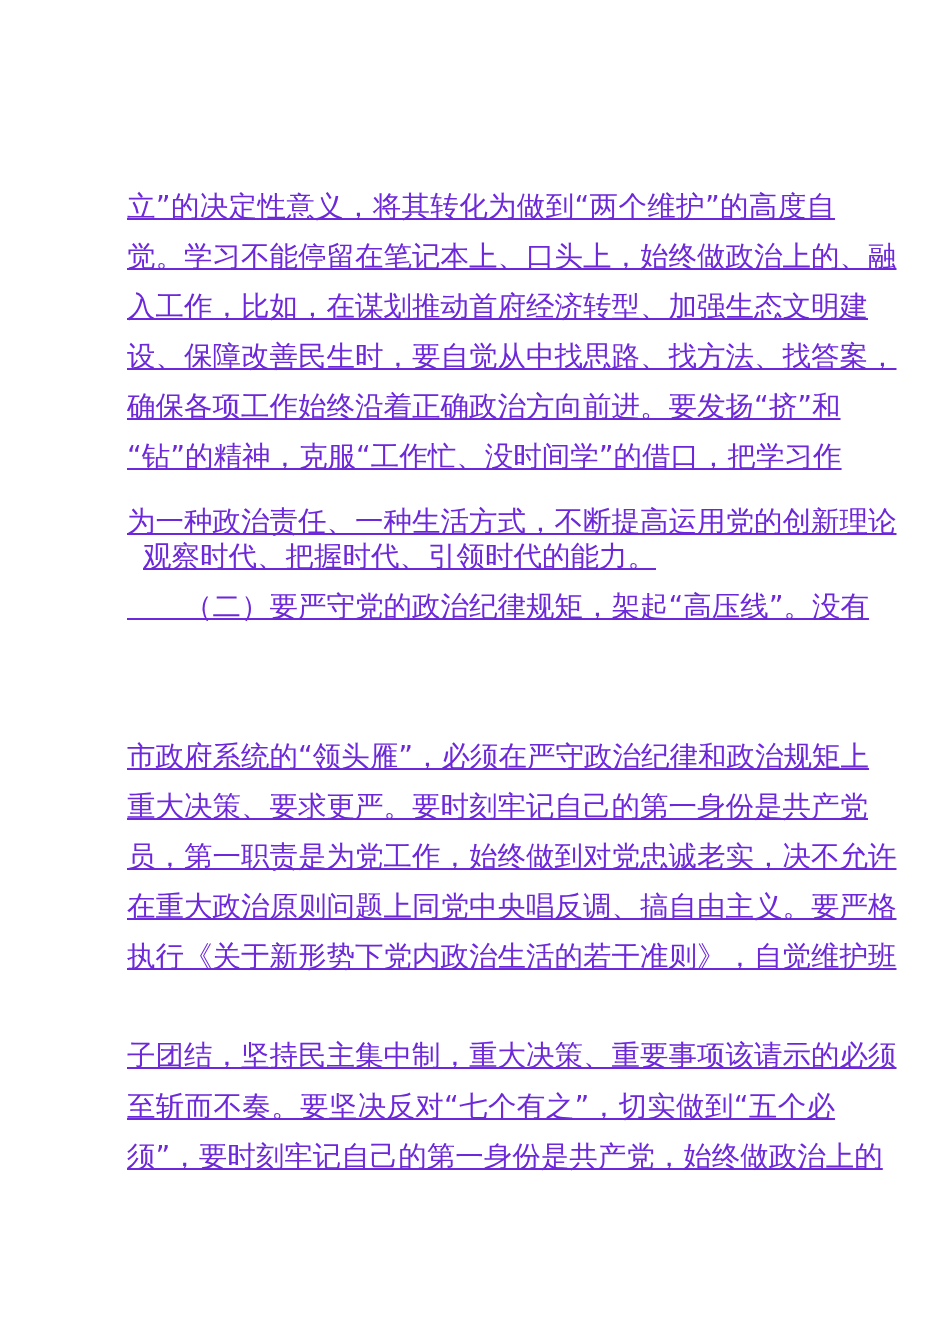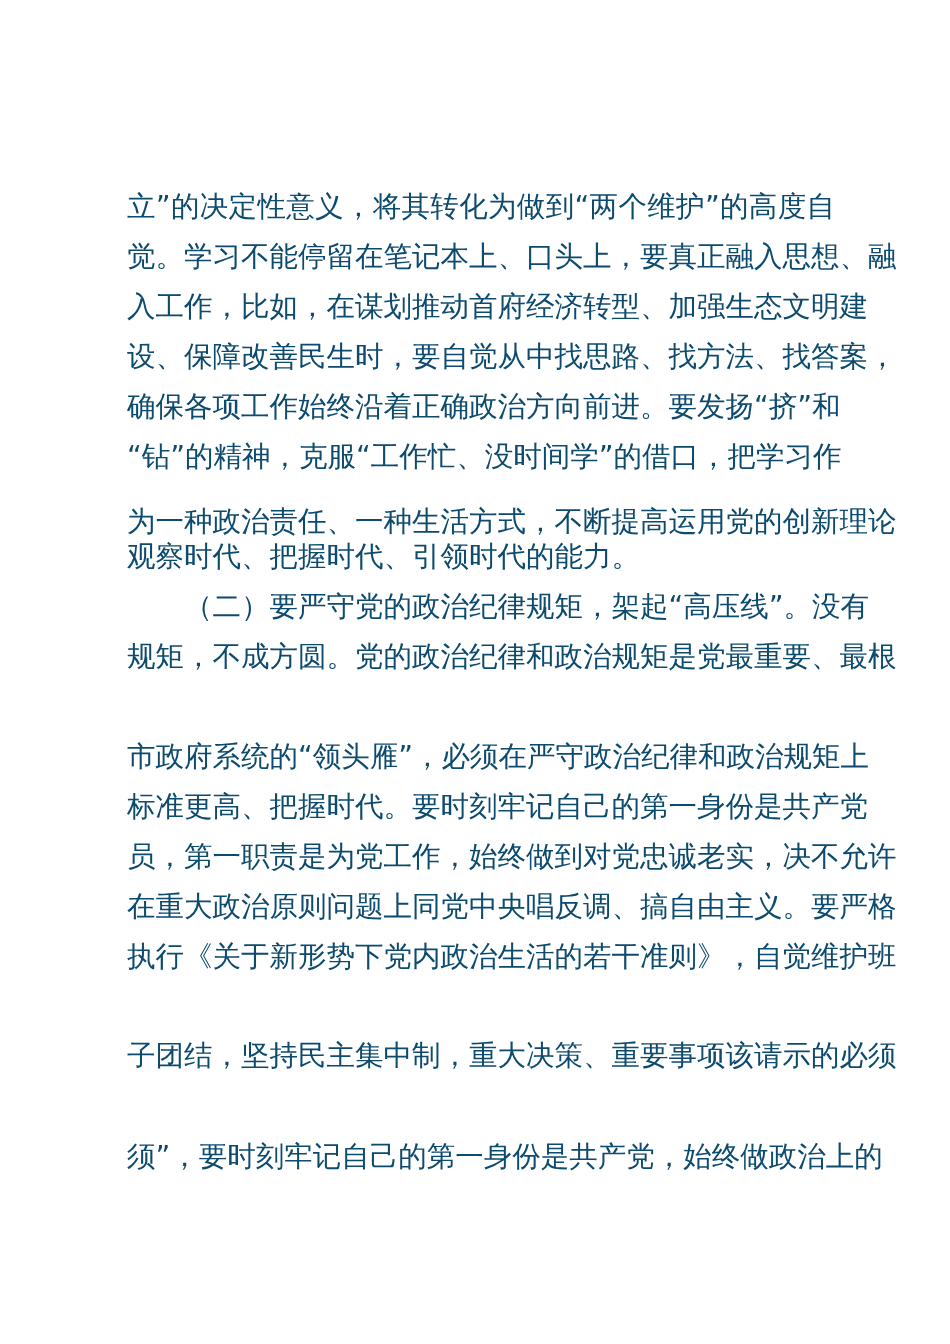--- a/index.html
+++ b/index.html
@@ -6,41 +6,42 @@
   body { width: 950px; height: 1344px; position: relative; overflow: hidden; }
   .page { position: absolute; left: 0; top: 0; width: 950px; height: 1344px; background: #fff; }
   .line {
     position: absolute;
     left: 127px;
     width: 708px;
     height: 40px;
     font-family: "DejaVu Sans", "Liberation Sans", sans-serif;
     font-size: 28.5px;
     line-height: 40px;
-    color: #0c4a6e;
+    color: #6d28d9;
     white-space: nowrap;
     text-align: justify;
     text-align-last: justify;
+    text-decoration: underline;
   }
-  .line.last { text-align-last: left; }
+  .line.last { text-align-last: left; margin-left: 16px; }
 </style>
 </head>
 <body>
 
 <div class="page">
   <div class="line" style="top:187px">立”的决定性意义，将其转化为做到“两个维护”的高度自</div>
-  <div class="line" style="top:237px">觉。学习不能停留在笔记本上、口头上，要真正融入思想、融</div>
+  <div class="line" style="top:237px">觉。学习不能停留在笔记本上、口头上，始终做政治上的、融</div>
   <div class="line" style="top:287px">入工作，比如，在谋划推动首府经济转型、加强生态文明建</div>
   <div class="line" style="top:387px">确保各项工作始终沿着正确政治方向前进。要发扬“挤”和</div>
   <div class="line" style="top:337px">设、保障改善民生时，要自觉从中找思路、找方法、找答案，</div>
   <div class="line" style="top:437px">“钻”的精神，克服“工作忙、没时间学”的借口，把学习作</div>
   <div class="line" style="top:502px">为一种政治责任、一种生活方式，不断提高运用党的创新理论</div>
   <div class="line last" style="top:537px">观察时代、把握时代、引领时代的能力。</div>
   <div class="line" style="top:587px">　　（二）要严守党的政治纪律规矩，架起“高压线”。没有</div>
-  <div class="line" style="top:637px">规矩，不成方圆。党的政治纪律和政治规矩是党最重要、最根</div>
   <div class="line" style="top:737px">市政府系统的“领头雁”，必须在严守政治纪律和政治规矩上</div>
-  <div class="line" style="top:787px">标准更高、把握时代。要时刻牢记自己的第一身份是共产党</div>
+  <div class="line" style="top:787px">重大决策、要求更严。要时刻牢记自己的第一身份是共产党</div>
   <div class="line" style="top:837px">员，第一职责是为党工作，始终做到对党忠诚老实，决不允许</div>
   <div class="line" style="top:887px">在重大政治原则问题上同党中央唱反调、搞自由主义。要严格</div>
   <div class="line" style="top:937px">执行《关于新形势下党内政治生活的若干准则》，自觉维护班</div>
   <div class="line" style="top:1036px">子团结，坚持民主集中制，重大决策、重要事项该请示的必须</div>
+  <div class="line" style="top:1087px">至斩而不奏。要坚决反对“七个有之”，切实做到“五个必</div>
   <div class="line" style="top:1137px">须”，要时刻牢记自己的第一身份是共产党，始终做政治上的</div>
 </div>
 
 </body></html>

